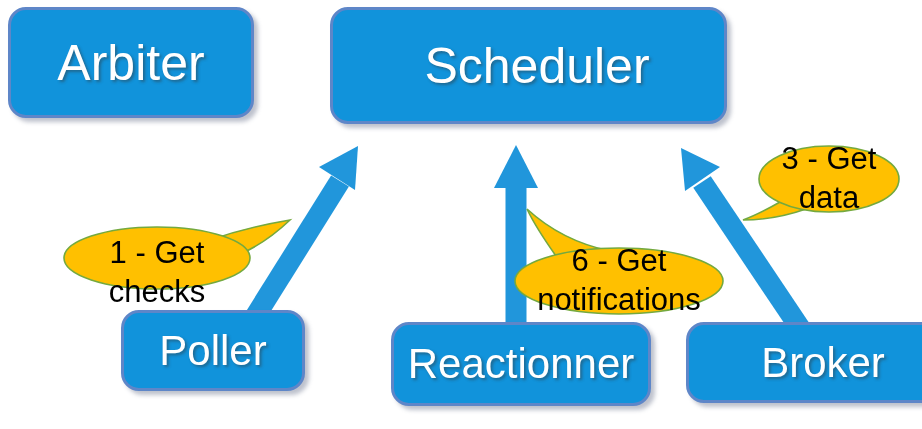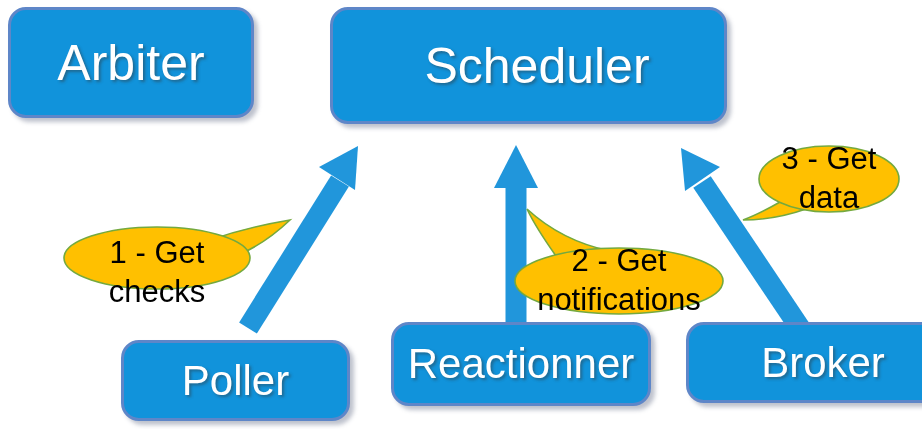--- a/index.html
+++ b/index.html
@@ -114,34 +114,34 @@
   </svg>
 
   <div class="node node-lg" style="left:8px; top:7px; width:246px; height:111px;">
     <span class="label">Arbiter</span>
   </div>
 
   <div class="node node-lg" style="left:330px; top:7px; width:397px; height:117px;padding-left:17px;">
     <span class="label">Scheduler</span>
   </div>
 
-  <div class="node node-sm" style="left:121px; top:340px; width:229px; height:81px;">
+  <div class="node node-sm" style="left:121px; top:310px; width:184px; height:81px;">
     <span class="label">Poller</span>
   </div>
 
   <div class="node node-sm" style="left:391px; top:322px; width:260px; height:84px;">
     <span class="label">Reactionner</span>
   </div>
 
   <div class="node node-sm" style="left:686px; top:322px; width:274px; height:81px;">
     <span class="label">Broker</span>
   </div>
 
   <div class="callout-label" style="left:62px; top:218px; width:190px; height:62px;margin-top:24px;">1 - Get
 checks</div>
 
-  <div class="callout-label" style="left:512px; top:249px; width:214px; height:64px;">2 - Get
+  <div class="callout-label" style="left:512px; top:249px; width:214px; height:64px;">6 - Get
 notifications</div>
 
   <div class="callout-label" style="left:757px; top:147px; width:144px; height:64px;">3 - Get
 data</div>
 
 </div>
 
 </body></html>

